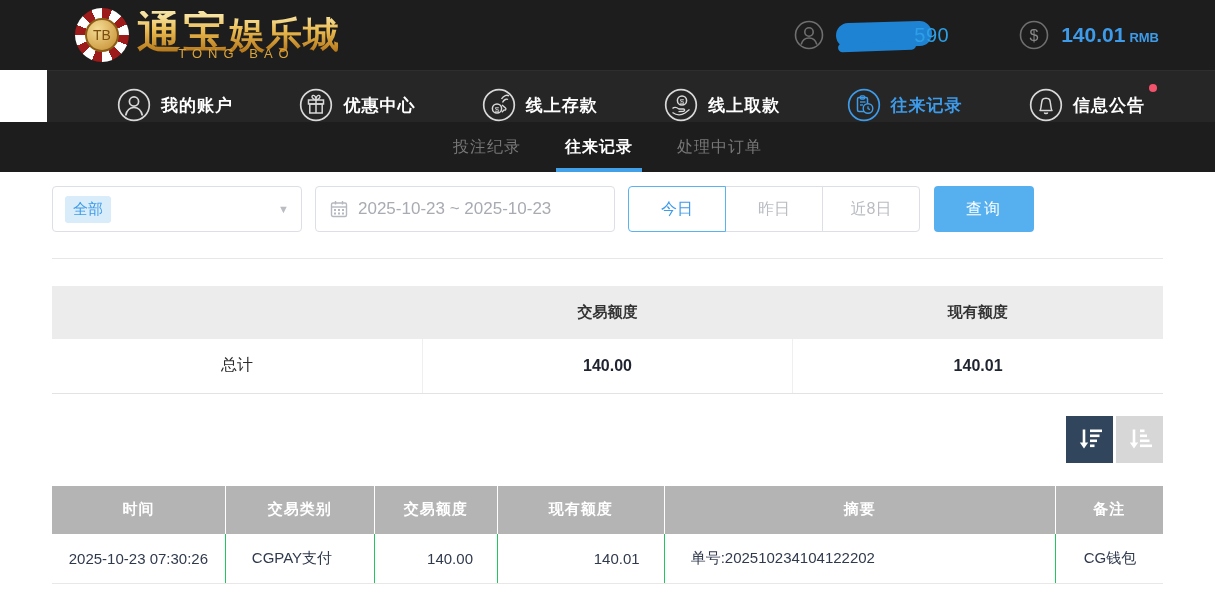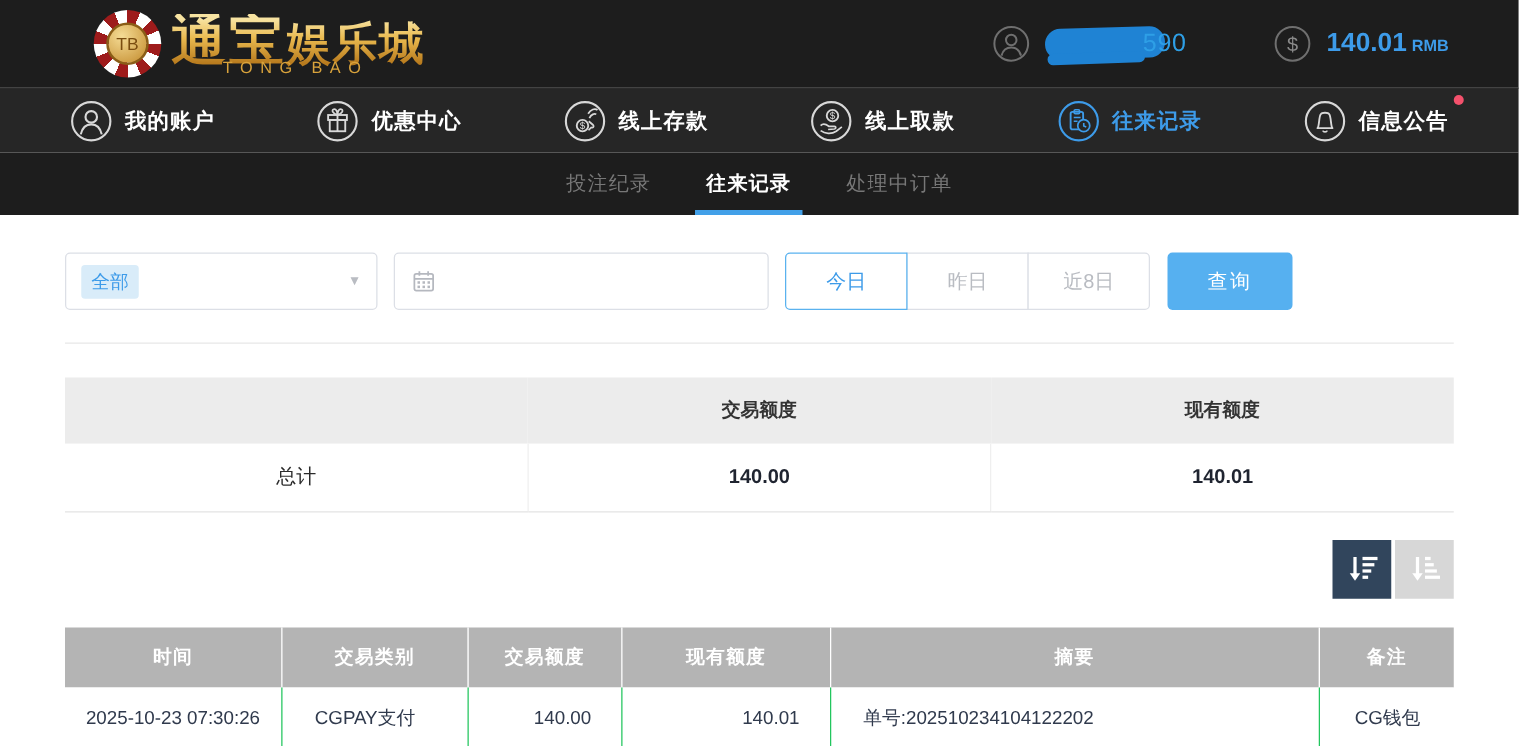--- a/index.html
+++ b/index.html
@@ -25,36 +25,36 @@
   .hr-item { display:flex; align-items:center; gap:12px; }
   .h-icon { width:30px; height:30px; flex:0 0 auto; }
   .username-wrap { position:relative; display:flex; align-items:center; height:30px; }
   .scribble { position:absolute; left:0; top:2px; width:96px; height:25px; background:#1f83d4; border-radius:13px; transform:rotate(-1.5deg); }
   .scribble2 { position:absolute; left:2px; top:22px; width:78px; height:9px; background:#1f83d4; border-radius:5px; transform:rotate(-2deg); }
   .username-visible { position:relative; margin-left:78px; font-size:20px; color:#2e9fe6; font-weight:400; letter-spacing:.5px; }
   .balance { font-size:21px; color:#3d9be9; font-weight:600; }
   .balance .cur { font-size:13px; font-weight:700; margin-left:4px; }
 
   
-  .mainnav { height:52px; background:#262626; display:flex; align-items:center; justify-content:space-between; padding:0 56px; border-top:1px solid #2e2e2e; }
+  .mainnav { height:52px; background:#262626; display:flex; align-items:flex-end; justify-content:space-between; padding:0 70px; border-top:1px solid #2e2e2e;margin-left:47px; }
   .nav-item { display:flex; align-items:center; gap:10px; cursor:pointer; position:relative; }
   .nav-item .label { font-size:17px; color:#fff; font-weight:600; letter-spacing:1px; }
   .nav-item.active .label { color:#3d9be9; }
   .nav-icon { width:34px; height:34px; }
   .notif-dot { position:absolute; top:-4px; right:-12px; width:8px; height:8px; border-radius:50%; background:#f4516c; }
 
   
   .subnav { height:50px; background:#1d1d1d; display:flex; align-items:center; justify-content:center; gap:44px; }
   .subtab { font-size:16px; color:#777; letter-spacing:1px; cursor:pointer; height:50px; display:flex; align-items:center; position:relative; }
   .subtab.active { color:#fff; font-weight:700; }
   .subtab.active::after { content:""; position:absolute; left:-9px; right:-9px; bottom:0; height:4px; background:#42a0e8; }
 
   
   .content { padding:14px 52px 0 52px; }
-  .filters { display:flex; align-items:center; height:46px; margin-top:16px; }
+  .filters { display:flex; align-items:center; height:46px; margin-top:0; }
   .type-select { width:250px; height:46px; border:1px solid #dcdfe6; border-radius:4px; display:flex; align-items:center; padding:0 12px; cursor:pointer; background:#fff; }
   .type-tag { background:#d9ecf9; color:#3d9be9; font-size:15px; padding:4px 8px; border-radius:3px; }
   .caret { margin-left:auto; color:#b9bcc2; font-size:11px; }
   .date-input { width:300px; height:46px; border:1px solid #dcdfe6; border-radius:4px; display:flex; align-items:center; gap:10px; padding:0 14px; margin-left:13px; cursor:pointer; background:#fff; }
   .date-text { color:#a8abb2; font-size:17px; }
   .btn-group { display:flex; margin-left:13px; }
   .qbtn { width:98px; height:46px; background:#fff; border:1px solid #dcdfe6; margin-left:-1px; font-size:16px; color:#b9bcc2; display:flex; align-items:center; justify-content:center; cursor:pointer; }
   .qbtn:first-child { border-radius:4px 0 0 4px; margin-left:0; }
   .qbtn:last-child { border-radius:0 4px 4px 0; }
   .qbtn.active { border:1px solid #5ab2ef; color:#3d9be9; z-index:2; }
@@ -218,20 +218,21 @@
         <line x1="12.5" y1="1" x2="12.5" y2="4.5" stroke="#b5b8bf" stroke-width="1.4"></line>
         <g fill="#b5b8bf">
           <rect x="4" y="9" width="2" height="2"></rect>
             <rect x="8" y="9" width="2" height="2"></rect>
             <rect x="12" y="9" width="2" height="2"></rect>
           <rect x="4" y="12.5" width="2" height="2"></rect>
             <rect x="8" y="12.5" width="2" height="2"></rect>
             <rect x="12" y="12.5" width="2" height="2"></rect>
         </g>
       </svg>
+      <span class="date-text">2025-10-23 ~ 2025-10-23</span>
     </div>
 
     <div class="btn-group">
       <div class="qbtn active">今日</div>
       <div class="qbtn">昨日</div>
       <div class="qbtn">近8日</div>
     </div>
 
     <button class="search-btn">查询</button>
   </div>

